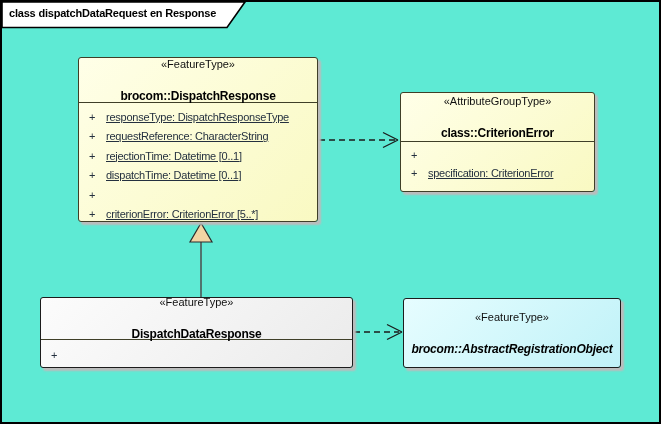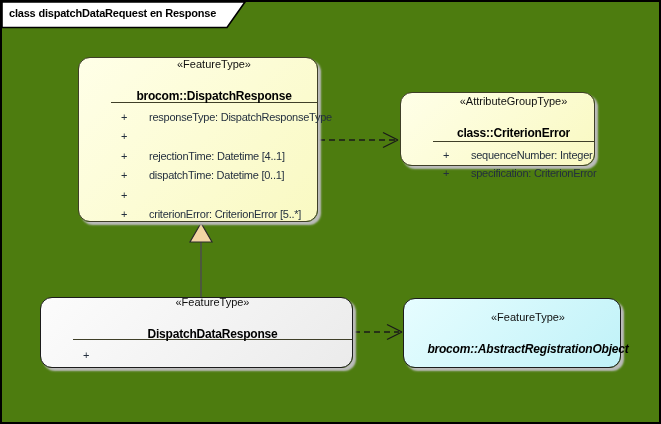--- a/index.html
+++ b/index.html
@@ -1,58 +1,57 @@
 <!DOCTYPE html>
 <html><head>
 <meta charset="utf-8">
 <style>
   html,body { margin:0; padding:0; background:#fff; }
   .canvas {
-    position:relative; width:661px; height:424px; background:#4d7c0f;
+    position:relative; width:661px; height:424px; background:#5eead4;
     font-family:"Liberation Sans", sans-serif; overflow:hidden;
   }
   svg.layer { position:absolute; left:0; top:0; width:661px; height:424px; }
 
   .frame-label-text {
     position:absolute; left:9px; top:7px; font-size:11px; font-weight:bold;
     color:#000; letter-spacing:-0.2px; white-space:nowrap;
   }
 
   .uml-box {
     position:absolute; box-sizing:border-box;
-    border:1px solid #3f3f28; border-radius:12px;
+    border:1px solid #3f3f28; border-radius:3px;
     box-shadow:3px 3px 2px #bcbcbc;
-    padding-left:32px;
   }
   .yellow { background:linear-gradient(135deg,#ffffe8 0%,#f9f9c2 100%); }
   .grayb  { background:linear-gradient(135deg,#fcfcfc 0%,#ebebeb 100%); border-color:#1c1c1c; }
   .cyanb  { background:linear-gradient(135deg,#e6fdff 0%,#c0f2f8 100%); border-color:#1c1c1c; }
 
   .hdr {
     display:flex; flex-direction:column; justify-content:center; align-items:center;
     border-bottom:1px solid #3f3f28; box-sizing:border-box;
   }
   .hdr.noline { border-bottom:none; height:100%; }
   .stereo { font-size:11px; color:#101010; white-space:nowrap; }
   .cname  { font-size:12px; font-weight:bold; color:#000; margin-top:19px; white-space:nowrap; letter-spacing:-0.2px; }
   .cname.abstract { font-style:italic; }
 
   .attrs { padding-top:4px; }
   .attr  {
     display:flex; align-items:center; font-size:11px; color:#24303f;
     letter-spacing:-0.25px; white-space:nowrap;
   }
   .attr .vis { width:13px; margin-left:10px; flex:0 0 auto; }
-  .attr .txt { margin-left:15px; }
+  .attr .txt { margin-left:4px;text-decoration:underline; }
 
   #box-dr  { left:78px;  top:57px;  width:240px; height:165px; }
   #box-dr .hdr { height:45px; }
   #box-dr .attr { height:19.5px; }
 
-  #box-ce  { left:400px; top:92px;  width:195px; height:74px; }
+  #box-ce  { left:400px; top:92px;  width:195px; height:100px; }
   #box-ce .hdr { height:49px; }
   #box-ce .attr { height:18px; }
 
   #box-ddr { left:40px;  top:297px; width:313px; height:71px; }
   #box-ddr .hdr { height:42px; }
   #box-ddr .attrs { padding-top:5px; }
   #box-ddr .attr { height:19px; }
 
   #box-aro { left:403px; top:298px; width:218px; height:70px; }
 </style>
@@ -90,24 +89,25 @@
       <div class="stereo">«FeatureType»</div>
       <div class="cname">brocom::DispatchResponse</div>
     </div>
     <div class="attrs">
       <div class="attr">
         <span class="vis">+</span>
         <span class="txt">responseType: DispatchResponseType</span>
       </div>
       <div class="attr">
         <span class="vis">+</span>
+        <span class="txt">requestReference: CharacterString</span>
       </div>
       <div class="attr">
         <span class="vis">+</span>
-        <span class="txt">rejectionTime: Datetime [4..1]</span>
+        <span class="txt">rejectionTime: Datetime [0..1]</span>
       </div>
       <div class="attr">
         <span class="vis">+</span>
         <span class="txt">dispatchTime: Datetime [0..1]</span>
       </div>
       <div class="attr">
         <span class="vis">+</span>
       </div>
       <div class="attr">
         <span class="vis">+</span>
@@ -117,21 +117,20 @@
   </div>
 
   <div id="box-ce" class="uml-box yellow">
     <div class="hdr">
       <div class="stereo">«AttributeGroupType»</div>
       <div class="cname">class::CriterionError</div>
     </div>
     <div class="attrs">
       <div class="attr">
         <span class="vis">+</span>
-        <span class="txt">sequenceNumber: Integer</span>
       </div>
       <div class="attr">
         <span class="vis">+</span>
         <span class="txt">specification: CriterionError</span>
       </div>
     </div>
   </div>
 
   <div id="box-ddr" class="uml-box grayb">
     <div class="hdr">

